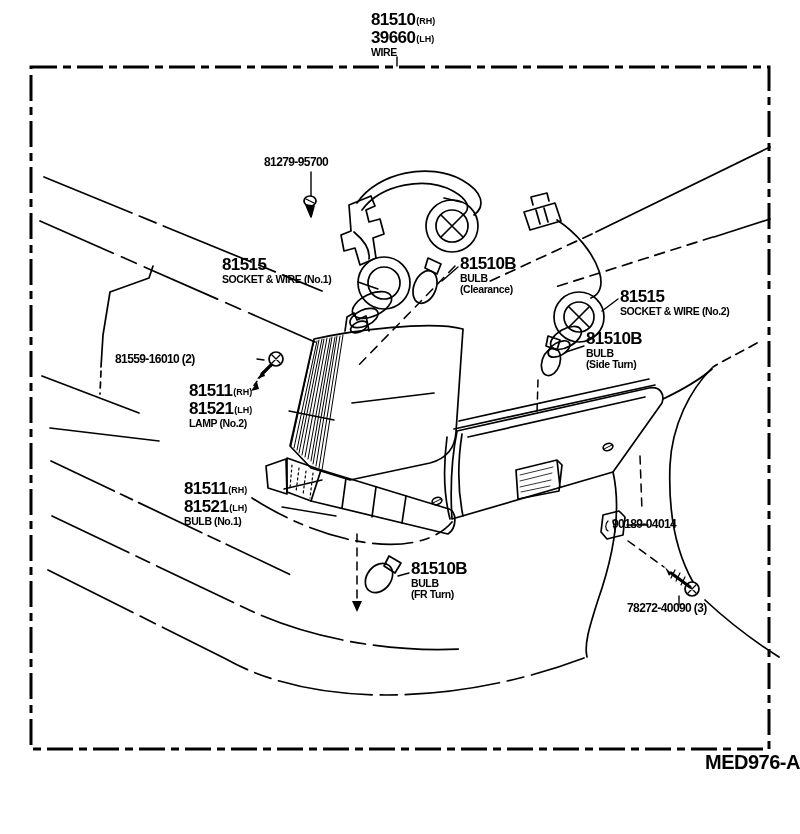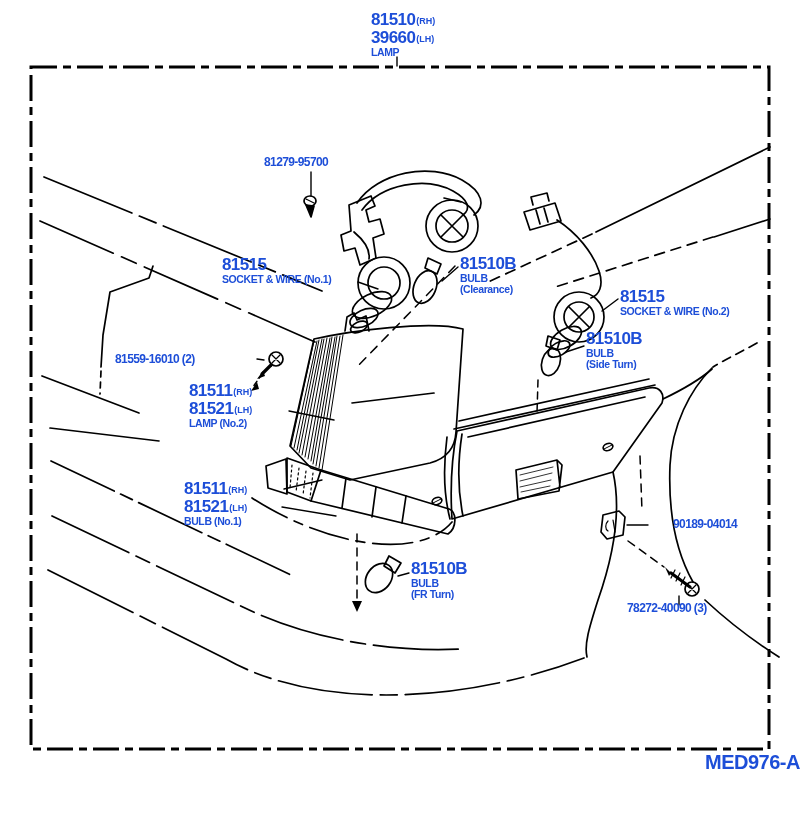--- a/index.html
+++ b/index.html
@@ -1,19 +1,19 @@
 <!DOCTYPE html>
 <html><head>
 <meta charset="utf-8">
 <style>
   html,body{margin:0;padding:0;background:#fff;}
   #stage{position:relative;width:800px;height:834px;background:#fff;overflow:hidden;
          font-family:"Liberation Sans","DejaVu Sans",sans-serif;color:#000;}
   svg{position:absolute;left:0;top:0;}
-  .lbl{position:absolute;font-weight:bold;white-space:nowrap;color:#1d4ed8;}
+  .lbl{position:absolute;font-weight:bold;white-space:nowrap;color:#000000;}
   .num{font-size:17px;line-height:17px;letter-spacing:-0.6px;display:inline-block;}
   .num.sm{font-size:12px;line-height:16px;}
   .suf{font-size:9px;font-weight:bold;margin-left:1px;vertical-align:1px;}
   .desc{font-size:10.5px;line-height:11px;letter-spacing:-0.4px;}
   .ref{font-size:20px;letter-spacing:-0.5px;}
 </style>
 </head>
 <body>
 
 <div id="stage">
@@ -163,21 +163,21 @@
       <path d="M409,573 L398,576"></path>
       <path d="M648,525 L627,525"></path>
       <path d="M679,596 L679,605"></path>
     </g>
   </g>
 </svg>
 
 <div class="lbl" style="left:371px;top:11px">
   <div><span class="num">81510</span><span class="suf">(RH)</span></div>
   <div><span class="num">39660</span><span class="suf">(LH)</span></div>
-  <div class="desc">LAMP</div>
+  <div class="desc">WIRE</div>
 </div>
 
 <div class="lbl" style="left:264px;top:152px">
   <span class="num sm">81279-95700</span>
 </div>
 
 <div class="lbl" style="left:222px;top:256px">
   <div><span class="num">81515</span></div>
   <div class="desc">SOCKET &amp; WIRE (No.1)</div>
 </div>
@@ -214,21 +214,21 @@
   <div><span class="num">81521</span><span class="suf">(LH)</span></div>
   <div class="desc">BULB (No.1)</div>
 </div>
 
 <div class="lbl" style="left:411px;top:560px">
   <div><span class="num">81510B</span></div>
   <div class="desc">BULB</div>
   <div class="desc">(FR Turn)</div>
 </div>
 
-<div class="lbl" style="left:673px;top:514px">
+<div class="lbl" style="left:612px;top:514px">
   <span class="num sm">90189-04014</span>
 </div>
 
 <div class="lbl" style="left:627px;top:598px">
   <span class="num sm">78272-40090 (3)</span>
 </div>
 
 <div class="lbl ref" style="left:705px;top:751px">MED976-A</div>
 
 </div>

